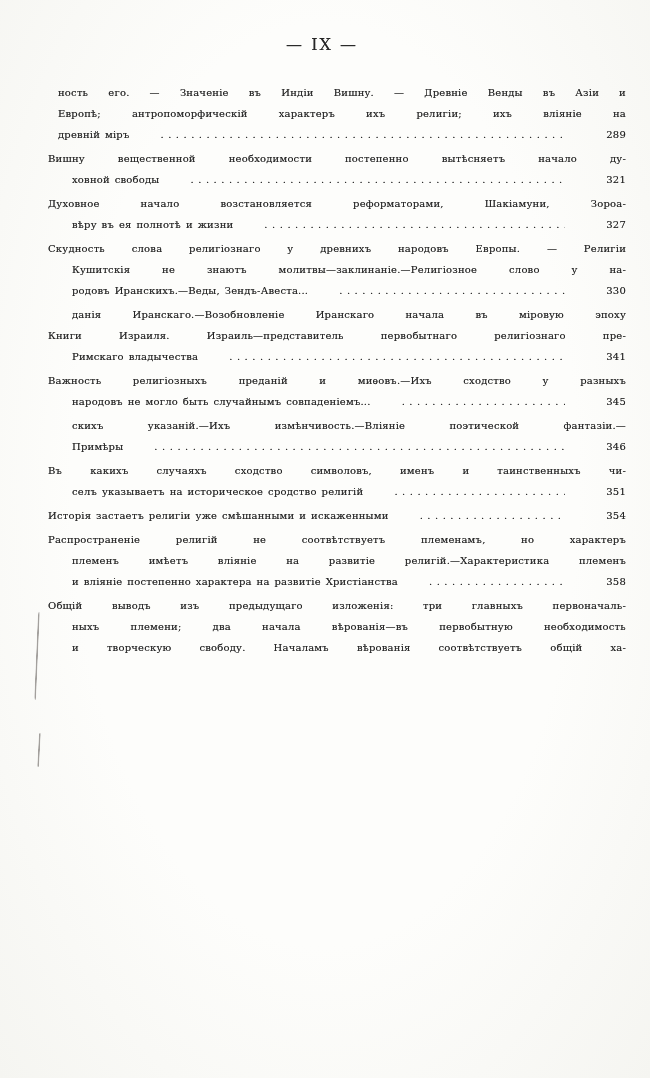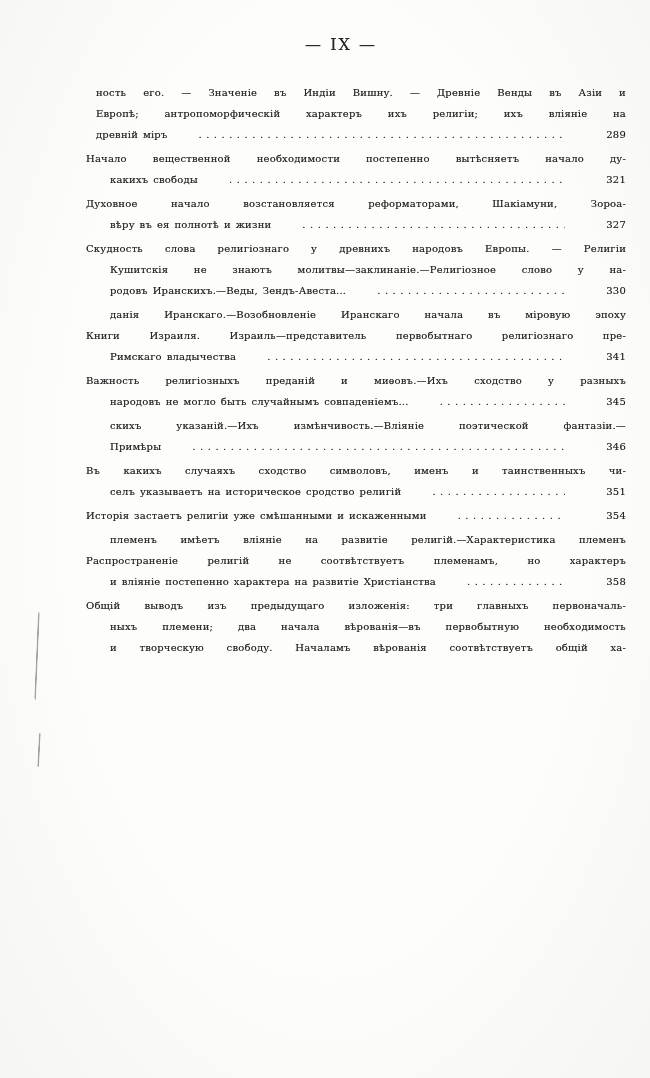--- a/index.html
+++ b/index.html
@@ -3,21 +3,21 @@
 <meta charset="utf-8">
 <style>
   html,body{margin:0;padding:0;}
   .page{
     position:relative;
     width:650px;height:1078px;
     box-sizing:border-box;
     background:radial-gradient(ellipse at 50% 45%, #fdfdfb 55%, #f5f5f1 100%);
     color:#262626;
     font-family:"DejaVu Serif","Liberation Serif",serif;
-    padding:34px 24px 0 86px;
+    padding:34px 24px 0 48px;
     overflow:hidden;
   }
   .folio{
     text-align:center;
     font-size:16px;
     letter-spacing:2px;
     line-height:22px;
     margin-bottom:26px;
     margin-left:-30px; 
     text-shadow:0 0 .5px rgba(0,0,0,.55);
@@ -78,23 +78,23 @@
       <div class="entry">
         <div class="line shift fill">ность его. — Значеніе въ Индіи Вишну. — Древніе Венды въ Азіи и</div>
         <div class="line shift fill">Европѣ; антропоморфическій характеръ ихъ религіи; ихъ вліяніе на</div>
         <div class="line shift last">
           <span class="txt">древній міръ</span>
           <span class="leader"></span>
           <span class="num">289</span>
         </div>
       </div>
       <div class="entry">
-        <div class="line fill">Начало вещественной необходимости постепенно вытѣсняетъ начало ду-</div>
+        <div class="line fill">Вишну вещественной необходимости постепенно вытѣсняетъ начало ду-</div>
         <div class="line cont last">
-          <span class="txt">какихъ свободы</span>
+          <span class="txt">ховной свободы</span>
           <span class="leader"></span>
           <span class="num">321</span>
         </div>
       </div>
       <div class="entry">
         <div class="line fill">Духовное начало возстановляется реформаторами, Шакіамуни, Зороа-</div>
         <div class="line cont last">
           <span class="txt">вѣру въ ея полнотѣ и жизни</span>
           <span class="leader"></span>
           <span class="num">327</span>
@@ -143,22 +143,22 @@
         </div>
       </div>
       <div class="entry">
         <div class="line last">
           <span class="txt">Исторія застаетъ религіи уже смѣшанными и искаженными</span>
           <span class="leader"></span>
           <span class="num">354</span>
         </div>
       </div>
       <div class="entry">
+        <div class="line fill">Распространеніе религій не соотвѣтствуетъ племенамъ, но характеръ</div>
         <div class="line cont fill">племенъ имѣетъ вліяніе на развитіе религій.—Характеристика племенъ</div>
-        <div class="line fill">Распространеніе религій не соотвѣтствуетъ племенамъ, но характеръ</div>
         <div class="line cont last">
           <span class="txt">и вліяніе постепенно характера на развитіе Христіанства</span>
           <span class="leader"></span>
           <span class="num">358</span>
         </div>
       </div>
       <div class="entry">
         <div class="line fill">Общій выводъ изъ предыдущаго изложенія: три главныхъ первоначаль-</div>
         <div class="line cont fill">ныхъ племени; два начала вѣрованія—въ первобытную необходимость</div>
         <div class="line cont fill">и творческую свободу. Началамъ вѣрованія соотвѣтствуетъ общій ха-</div>

